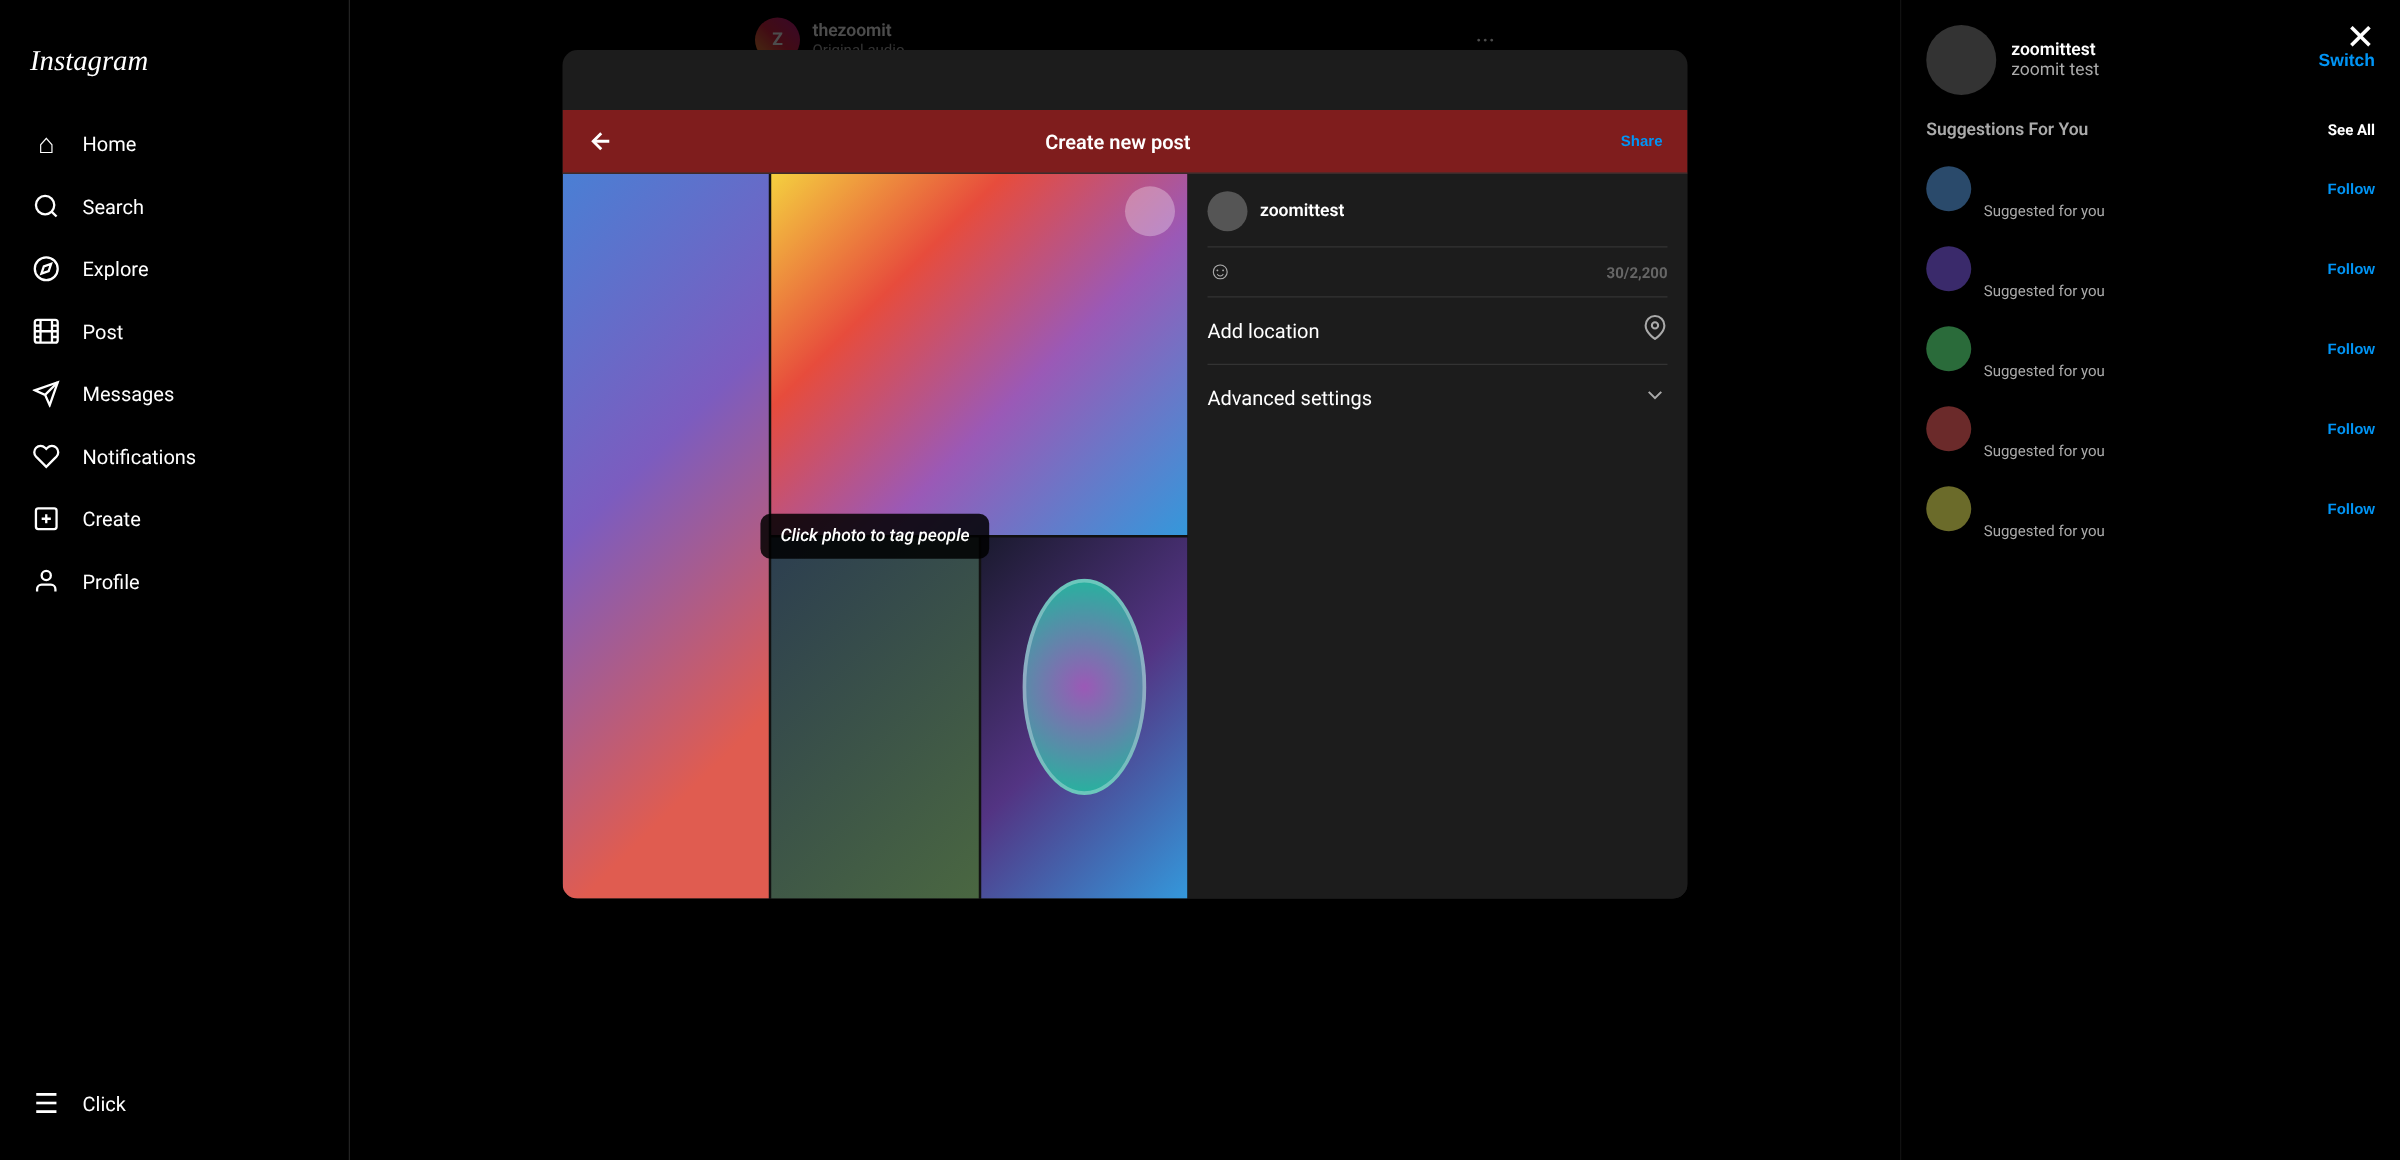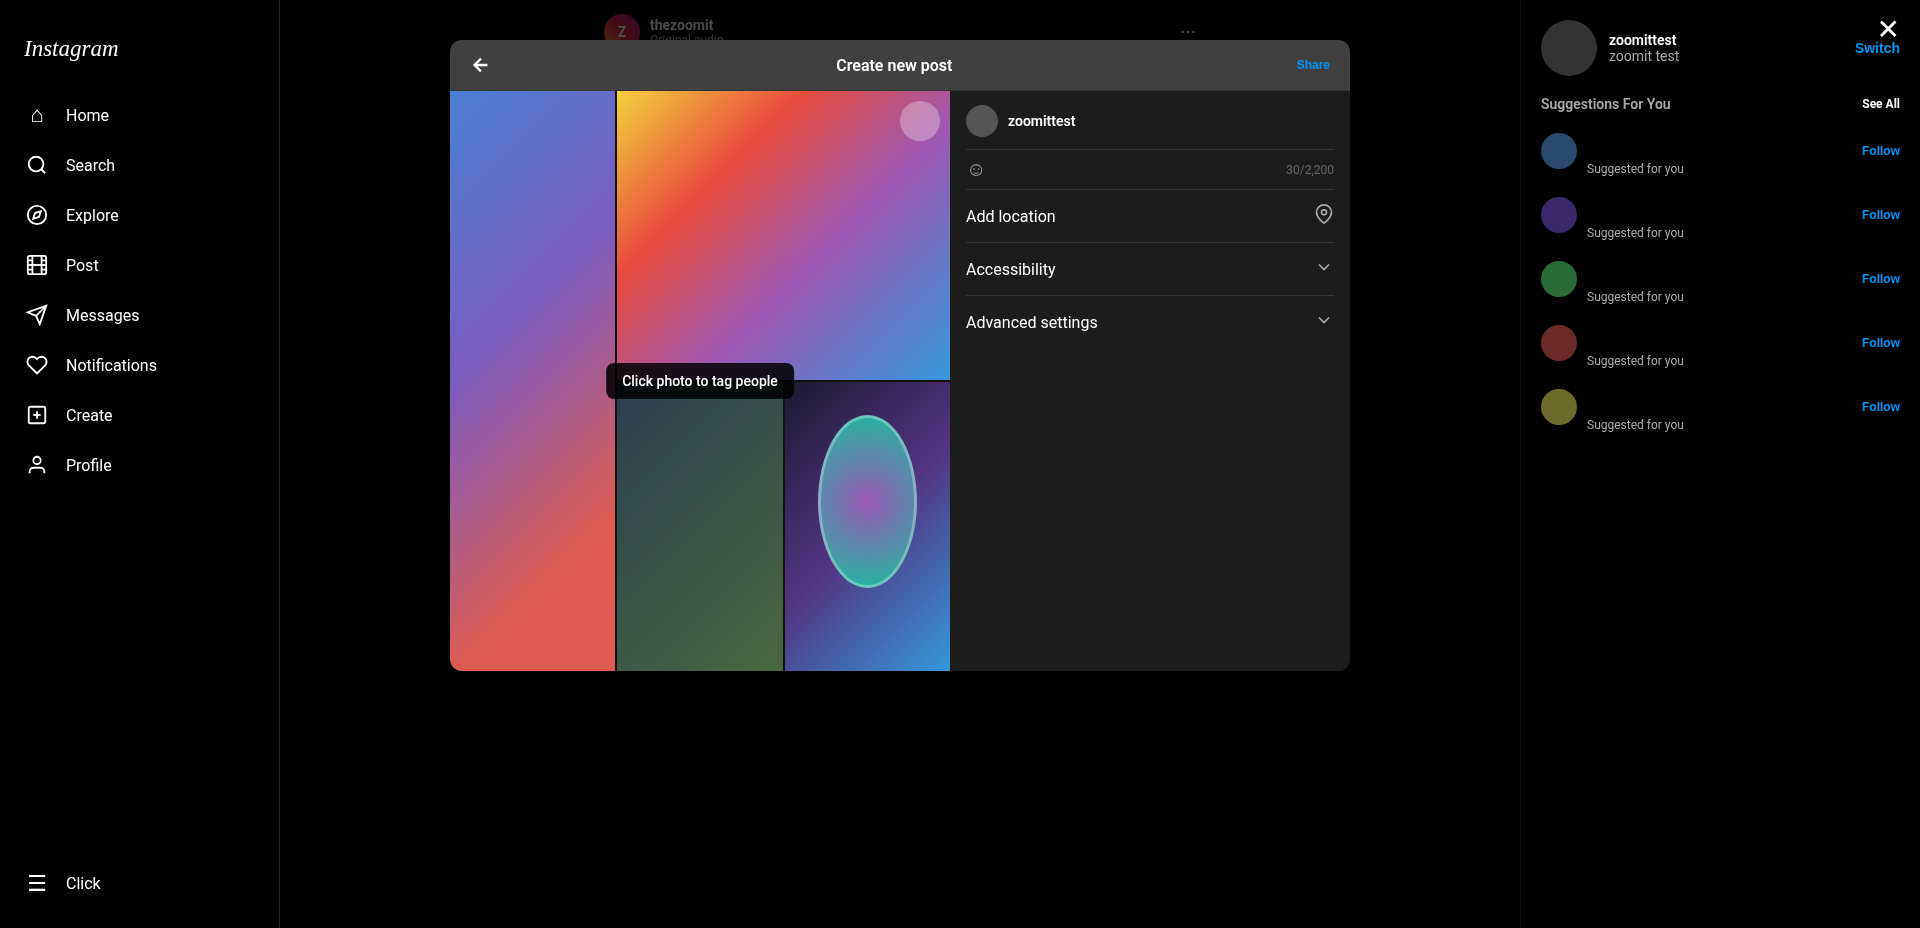--- a/index.html
+++ b/index.html
@@ -313,21 +313,22 @@
       flex-direction: column;
       position: relative;
     }
 
     .modal-header {
       display: flex;
       align-items: center;
       justify-content: space-between;
       padding: 14px 20px;
       border-bottom: 1px solid #333;
-      background: #404040;
+      background: #7f1d1d;
+      margin-top: 48px;
     }
     .modal-back-btn {
       background: none;
       border: none;
       color: #fff;
       font-size: 22px;
       cursor: pointer;
       display: flex;
       align-items: center;
     }
@@ -360,20 +361,21 @@
       overflow: hidden;
     }
 
     .modal-image {
       width: 100%;
       height: 100%;
       min-height: 580px;
       background: #1d4ed8;
       position: relative;
       overflow: hidden;
+      font-style: italic;
     }
 
     .modal-image-collage {
       width: 100%;
       height: 100%;
       display: grid;
       grid-template-columns: 1fr 1fr 1fr;
       grid-template-rows: 1fr 1fr;
       gap: 2px;
       background: #111;
@@ -452,20 +454,21 @@
     .modal-emoji-btn {
       background: none;
       border: none;
       font-size: 20px;
       cursor: pointer;
       color: #aaa;
     }
     .modal-char-count {
       font-size: 12px;
       color: #666;
+      font-weight: bold;
     }
 
     .modal-option-row {
       display: flex;
       align-items: center;
       justify-content: space-between;
       padding: 14px 0;
       border-top: 1px solid #333;
       cursor: pointer;
     }
@@ -691,28 +694,20 @@
             <div class="modal-option-row">
               <span class="modal-option-label">Add location</span>
               <span class="modal-option-icon">
                 <svg width="20" height="20" viewBox="0 0 24 24" fill="none" stroke="#aaa" stroke-width="2">
                     <path d="M21 10c0 7-9 13-9 13s-9-6-9-13a9 9 0 0 1 18 0z"></path>
                     <circle cx="12" cy="10" r="3"></circle>
                   </svg>
               </span>
             </div>
 
-            <div class="modal-option-row">
-              <span class="modal-option-label">Accessibility</span>
-              <span class="modal-option-icon">
-                <svg width="20" height="20" viewBox="0 0 24 24" fill="none" stroke="#aaa" stroke-width="2">
-                    <polyline points="6 9 12 15 18 9"></polyline>
-                  </svg>
-              </span>
-            </div>
 
             <div class="modal-option-row">
               <span class="modal-option-label">Advanced settings</span>
               <span class="modal-option-icon">
                 <svg width="20" height="20" viewBox="0 0 24 24" fill="none" stroke="#aaa" stroke-width="2">
                     <polyline points="6 9 12 15 18 9"></polyline>
                   </svg>
               </span>
             </div>
           </div>

